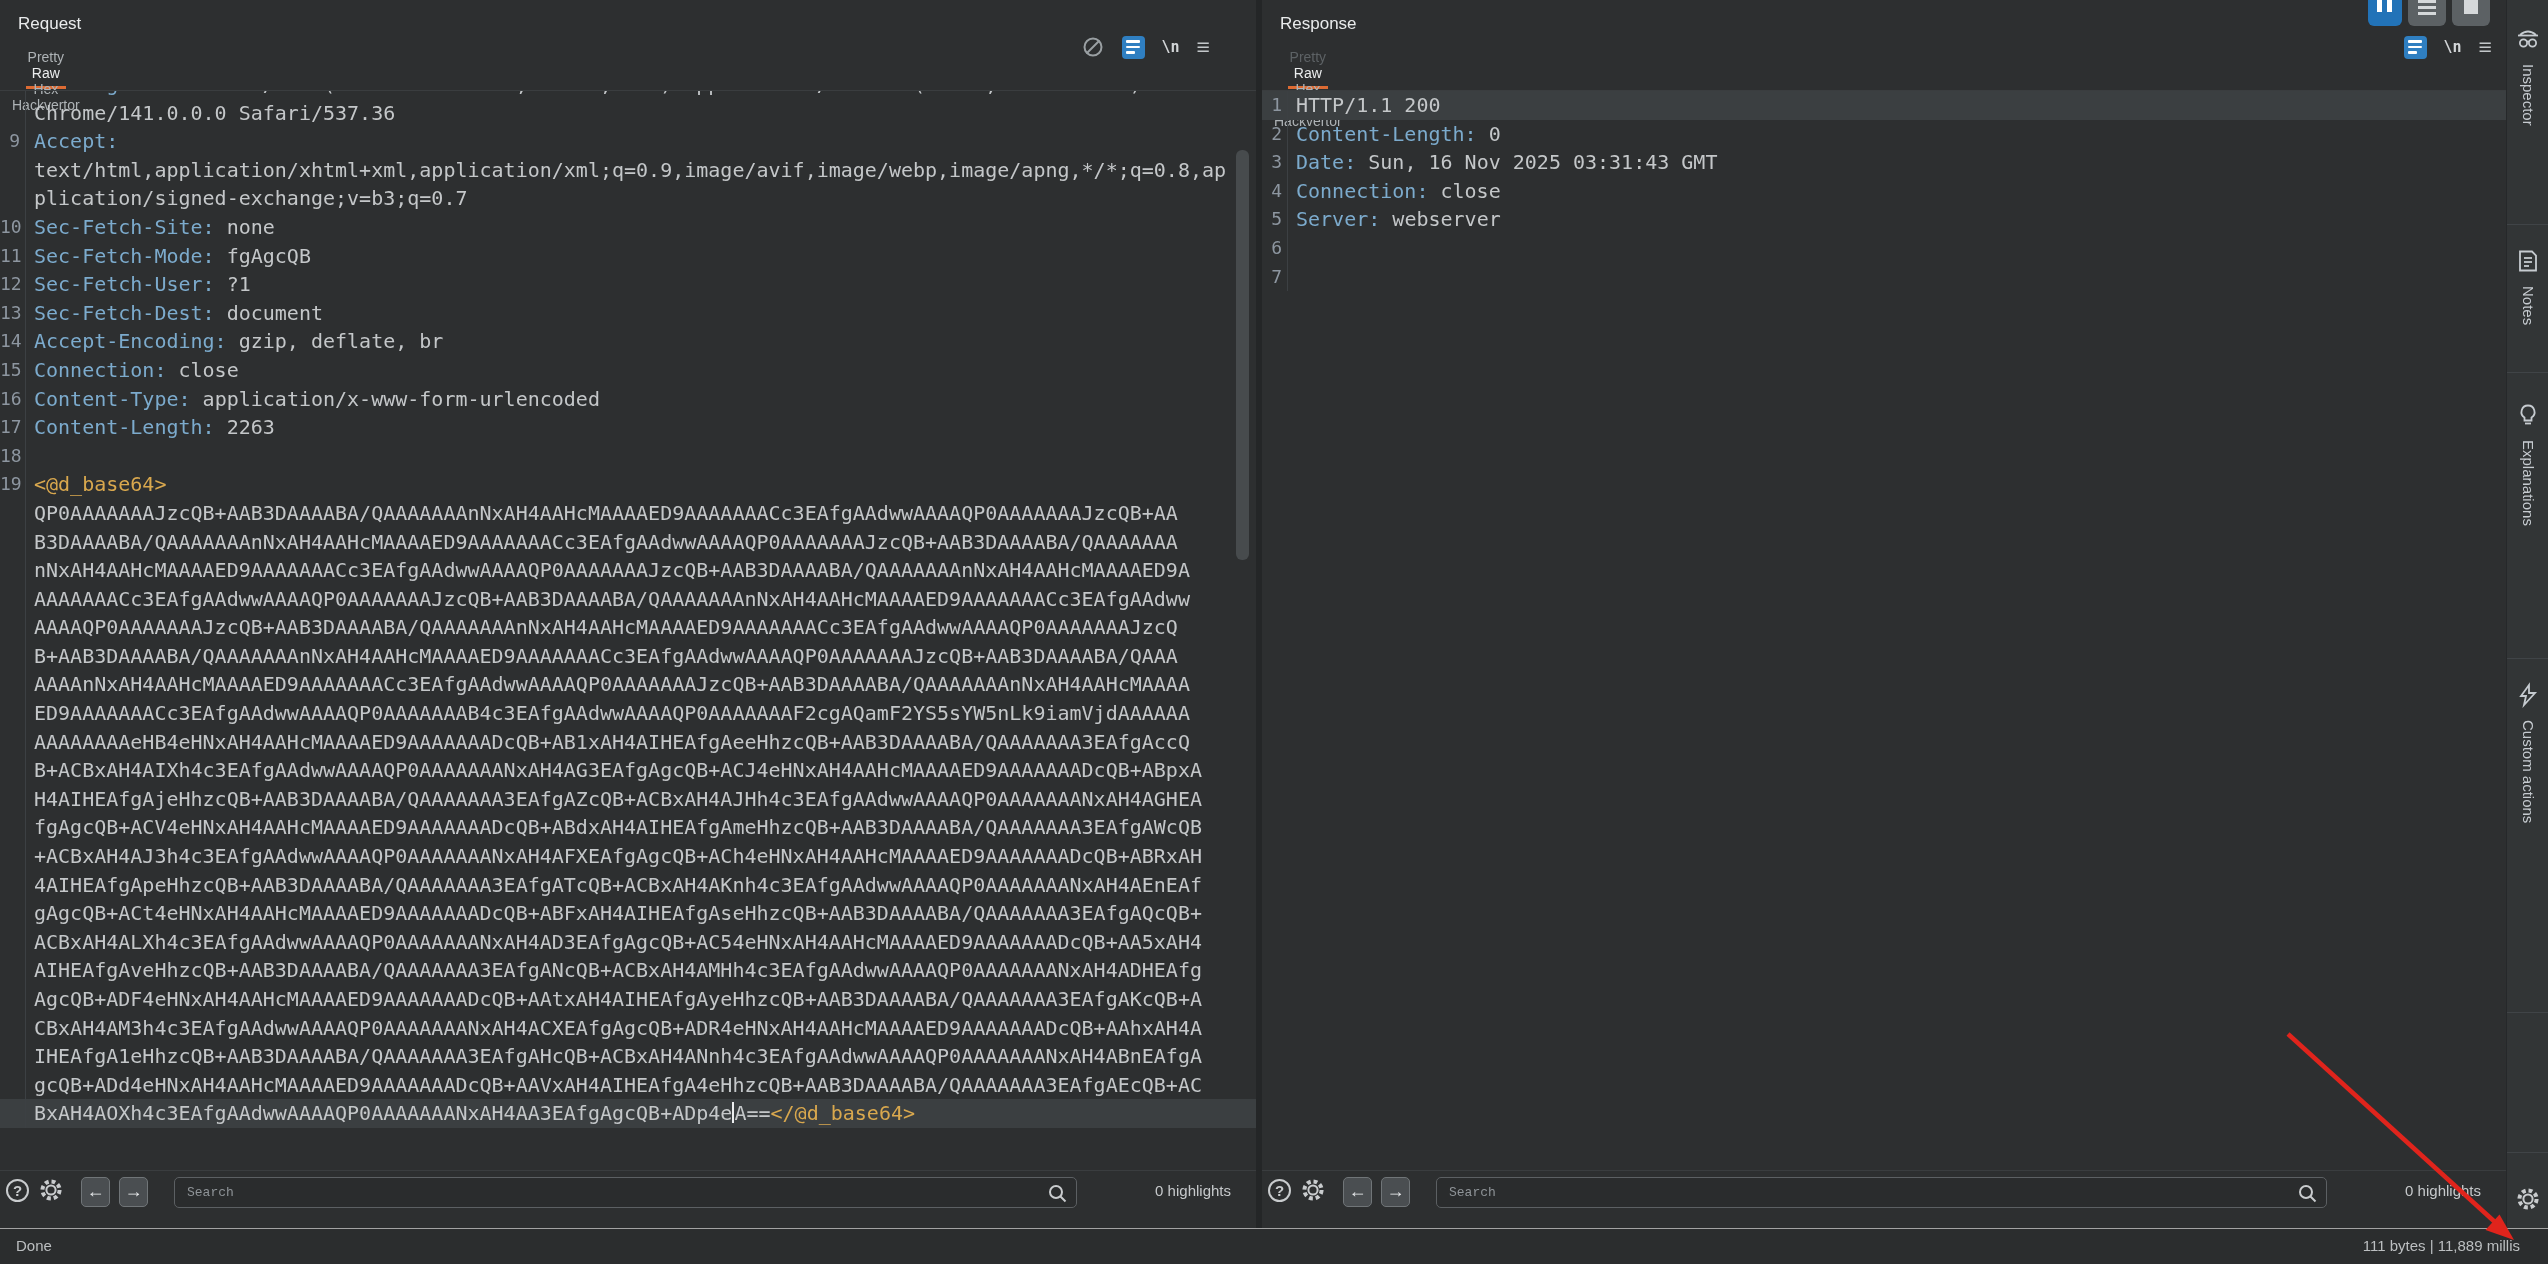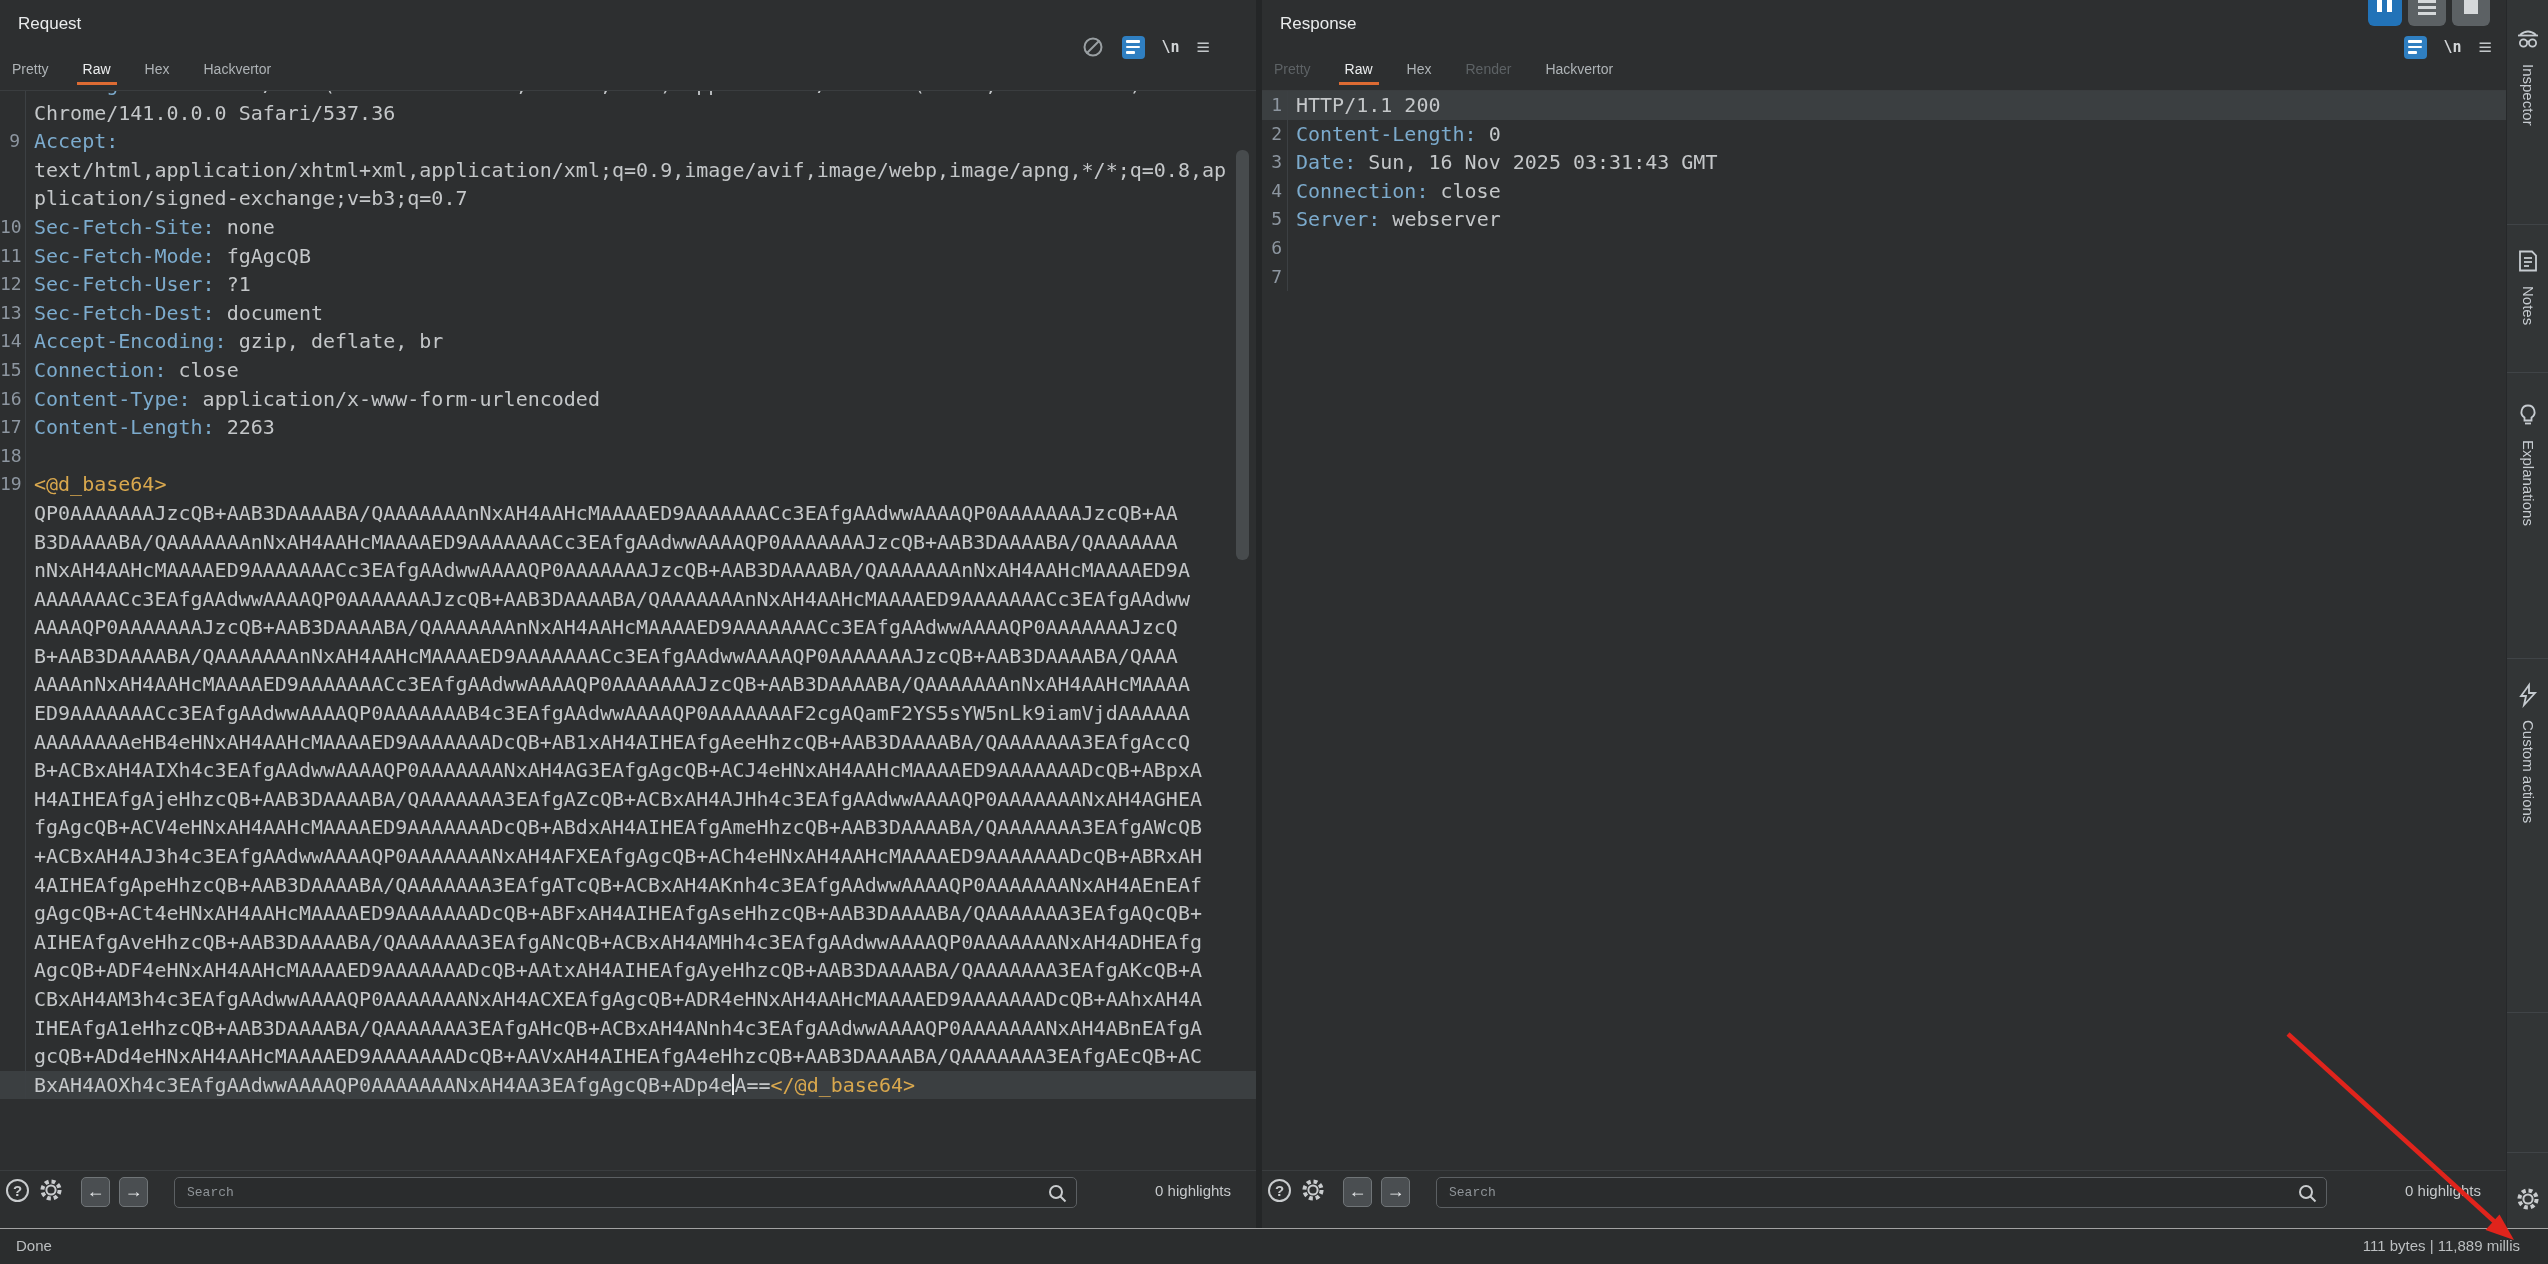--- a/index.html
+++ b/index.html
@@ -8,21 +8,21 @@
   .stage { position:relative; width:2548px; height:1264px; background:#2d2f30; }
 
   
   .panel { position:absolute; top:0; bottom:0; }
   .panel.request  { left:0; width:1256px; }
   .panel.response { left:1262px; width:1244px; }
   .vgap { position:absolute; left:1256px; top:0; width:6px; height:1228px; background:#242627; }
 
   .panel-title { position:absolute; left:18px; top:14px; font-size:17px; font-weight:400; color:#e9ebec; }
 
-  .tabrow { position:absolute; left:12px; top:56px; height:26px; display:flex; align-items:center; }
+  .tabrow { position:absolute; left:12px; top:49px; height:26px; display:flex; align-items:center;flex-direction:column; }
   .tab { position:relative; margin-right:34px; font-size:14px; color:#aeb3b6; cursor:default; white-space:nowrap; }
   .tab.sel { color:#eceeef; }
   .tab.sel::after { content:""; position:absolute; left:-6px; right:-6px; bottom:-8px; height:3px; background:#dd6b33; }
   .tab.dis { color:#5d6265; }
 
   .tabicons { position:absolute; top:34px; right:46px; height:26px; display:flex; align-items:center; gap:17px; }
   .panel.response .tabicons { right:14px; }
   .ico { display:flex; align-items:center; justify-content:center; }
   .ico svg { display:block; }
   .bluebox { width:23px; height:23px; border-radius:4px; background:#2f7fc1; display:flex; flex-direction:column;
@@ -146,20 +146,21 @@
           <div class="row"><span class="num"></span><span class="code"><span class="v">B+AAB3DAAAABA/QAAAAAAAnNxAH4AAHcMAAAAED9AAAAAAACc3EAfgAAdwwAAAAQP0AAAAAAAJzcQB+AAB3DAAAABA/QAAA</span></span></div>
           <div class="row"><span class="num"></span><span class="code"><span class="v">AAAAnNxAH4AAHcMAAAAED9AAAAAAACc3EAfgAAdwwAAAAQP0AAAAAAAJzcQB+AAB3DAAAABA/QAAAAAAAnNxAH4AAHcMAAAA</span></span></div>
           <div class="row"><span class="num"></span><span class="code"><span class="v">ED9AAAAAAACc3EAfgAAdwwAAAAQP0AAAAAAAB4c3EAfgAAdwwAAAAQP0AAAAAAAF2cgAQamF2YS5sYW5nLk9iamVjdAAAAAA</span></span></div>
           <div class="row"><span class="num"></span><span class="code"><span class="v">AAAAAAAAeHB4eHNxAH4AAHcMAAAAED9AAAAAAADcQB+AB1xAH4AIHEAfgAeeHhzcQB+AAB3DAAAABA/QAAAAAAA3EAfgAccQ</span></span></div>
           <div class="row"><span class="num"></span><span class="code"><span class="v">B+ACBxAH4AIXh4c3EAfgAAdwwAAAAQP0AAAAAAANxAH4AG3EAfgAgcQB+ACJ4eHNxAH4AAHcMAAAAED9AAAAAAADcQB+ABpxA</span></span></div>
           <div class="row"><span class="num"></span><span class="code"><span class="v">H4AIHEAfgAjeHhzcQB+AAB3DAAAABA/QAAAAAAA3EAfgAZcQB+ACBxAH4AJHh4c3EAfgAAdwwAAAAQP0AAAAAAANxAH4AGHEA</span></span></div>
           <div class="row"><span class="num"></span><span class="code"><span class="v">fgAgcQB+ACV4eHNxAH4AAHcMAAAAED9AAAAAAADcQB+ABdxAH4AIHEAfgAmeHhzcQB+AAB3DAAAABA/QAAAAAAA3EAfgAWcQB</span></span></div>
           <div class="row"><span class="num"></span><span class="code"><span class="v">+ACBxAH4AJ3h4c3EAfgAAdwwAAAAQP0AAAAAAANxAH4AFXEAfgAgcQB+ACh4eHNxAH4AAHcMAAAAED9AAAAAAADcQB+ABRxAH</span></span></div>
           <div class="row"><span class="num"></span><span class="code"><span class="v">4AIHEAfgApeHhzcQB+AAB3DAAAABA/QAAAAAAA3EAfgATcQB+ACBxAH4AKnh4c3EAfgAAdwwAAAAQP0AAAAAAANxAH4AEnEAf</span></span></div>
           <div class="row"><span class="num"></span><span class="code"><span class="v">gAgcQB+ACt4eHNxAH4AAHcMAAAAED9AAAAAAADcQB+ABFxAH4AIHEAfgAseHhzcQB+AAB3DAAAABA/QAAAAAAA3EAfgAQcQB+</span></span></div>
+          <div class="row"><span class="num"></span><span class="code"><span class="v">ACBxAH4ALXh4c3EAfgAAdwwAAAAQP0AAAAAAANxAH4AD3EAfgAgcQB+AC54eHNxAH4AAHcMAAAAED9AAAAAAADcQB+AA5xAH4</span></span></div>
           <div class="row"><span class="num"></span><span class="code"><span class="v">AIHEAfgAveHhzcQB+AAB3DAAAABA/QAAAAAAA3EAfgANcQB+ACBxAH4AMHh4c3EAfgAAdwwAAAAQP0AAAAAAANxAH4ADHEAfg</span></span></div>
           <div class="row"><span class="num"></span><span class="code"><span class="v">AgcQB+ADF4eHNxAH4AAHcMAAAAED9AAAAAAADcQB+AAtxAH4AIHEAfgAyeHhzcQB+AAB3DAAAABA/QAAAAAAA3EAfgAKcQB+A</span></span></div>
           <div class="row"><span class="num"></span><span class="code"><span class="v">CBxAH4AM3h4c3EAfgAAdwwAAAAQP0AAAAAAANxAH4ACXEAfgAgcQB+ADR4eHNxAH4AAHcMAAAAED9AAAAAAADcQB+AAhxAH4A</span></span></div>
           <div class="row"><span class="num"></span><span class="code"><span class="v">IHEAfgA1eHhzcQB+AAB3DAAAABA/QAAAAAAA3EAfgAHcQB+ACBxAH4ANnh4c3EAfgAAdwwAAAAQP0AAAAAAANxAH4ABnEAfgA</span></span></div>
           <div class="row"><span class="num"></span><span class="code"><span class="v">gcQB+ADd4eHNxAH4AAHcMAAAAED9AAAAAAADcQB+AAVxAH4AIHEAfgA4eHhzcQB+AAB3DAAAABA/QAAAAAAA3EAfgAEcQB+AC</span></span></div>
           <div class="row hl"><span class="num"></span><span class="code"><span class="v">BxAH4AOXh4c3EAfgAAdwwAAAAQP0AAAAAAANxAH4AA3EAfgAgcQB+ADp4e</span><span class="cur"></span><span class="v">A==</span><span class="t">&lt;/@d_base64&gt;</span></span></div>
         </div>
     </div>
     <div class="vscroll"></div>
 

